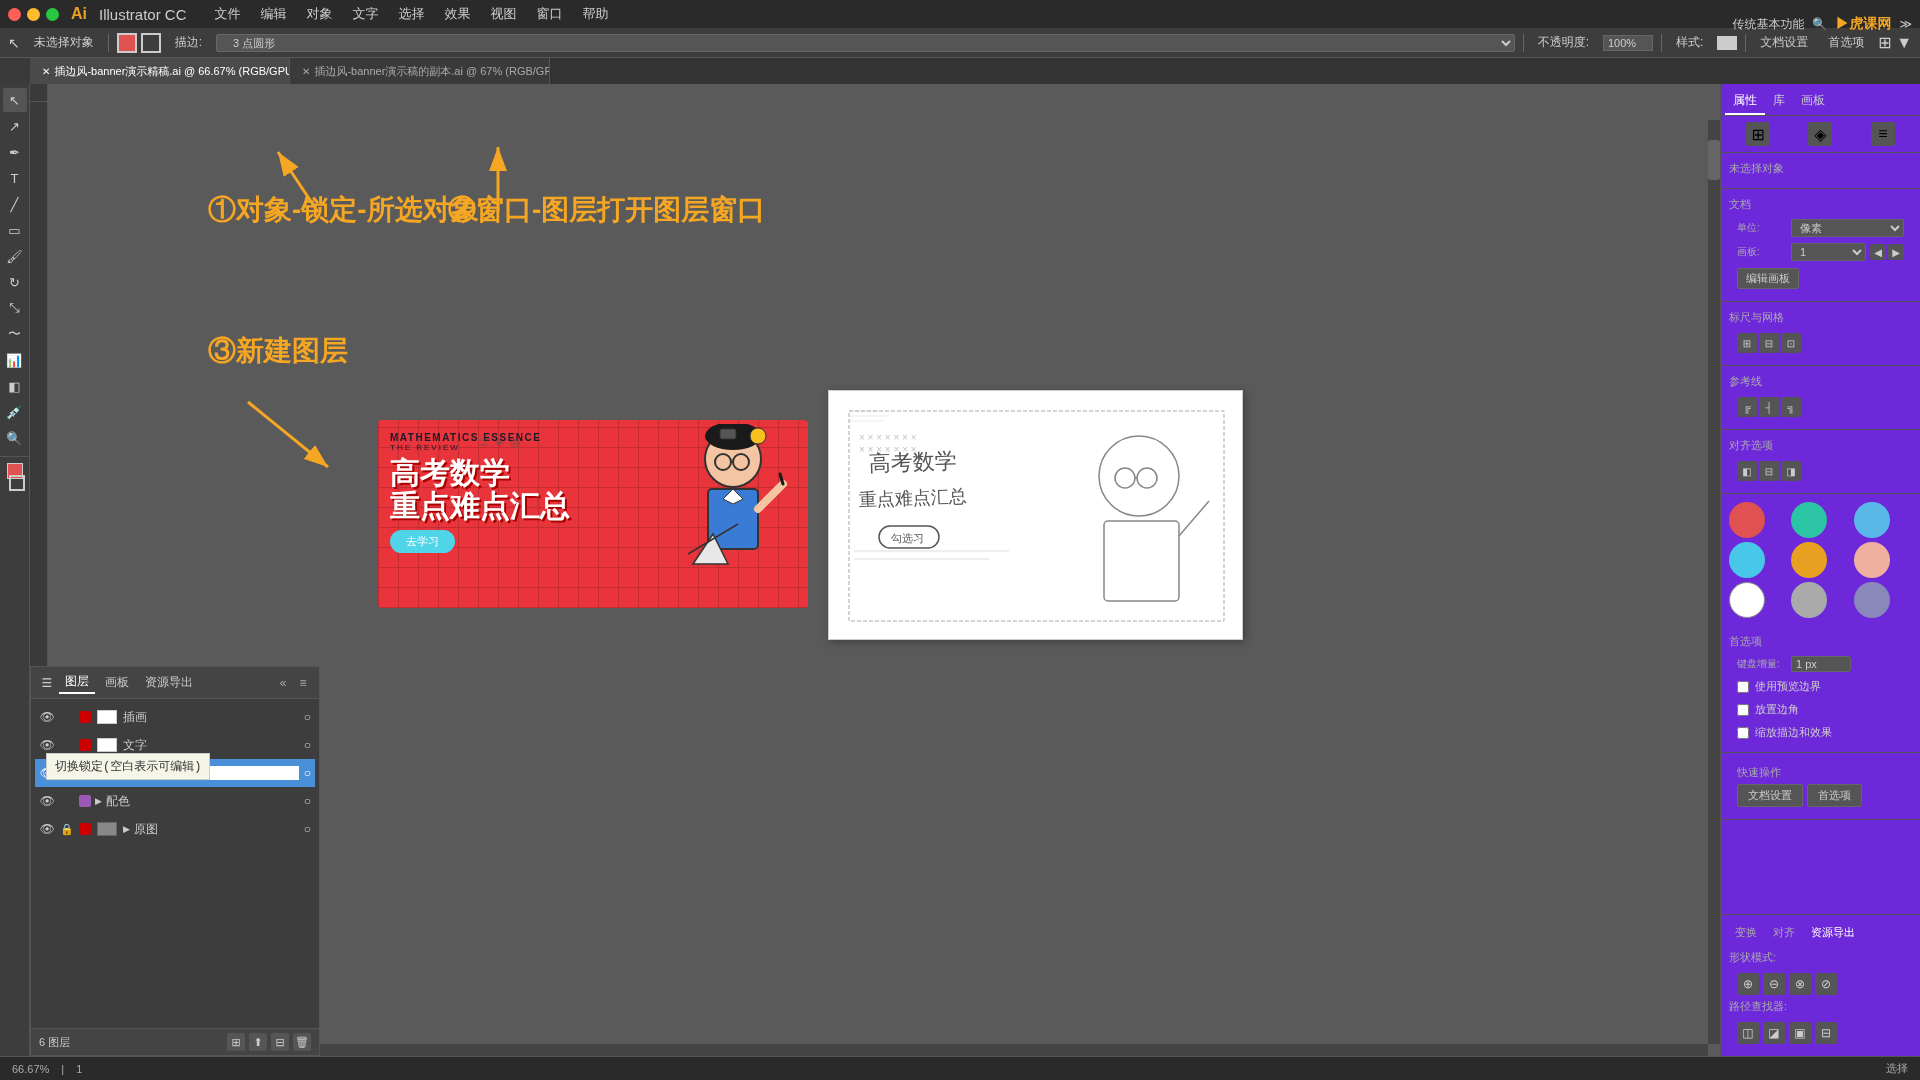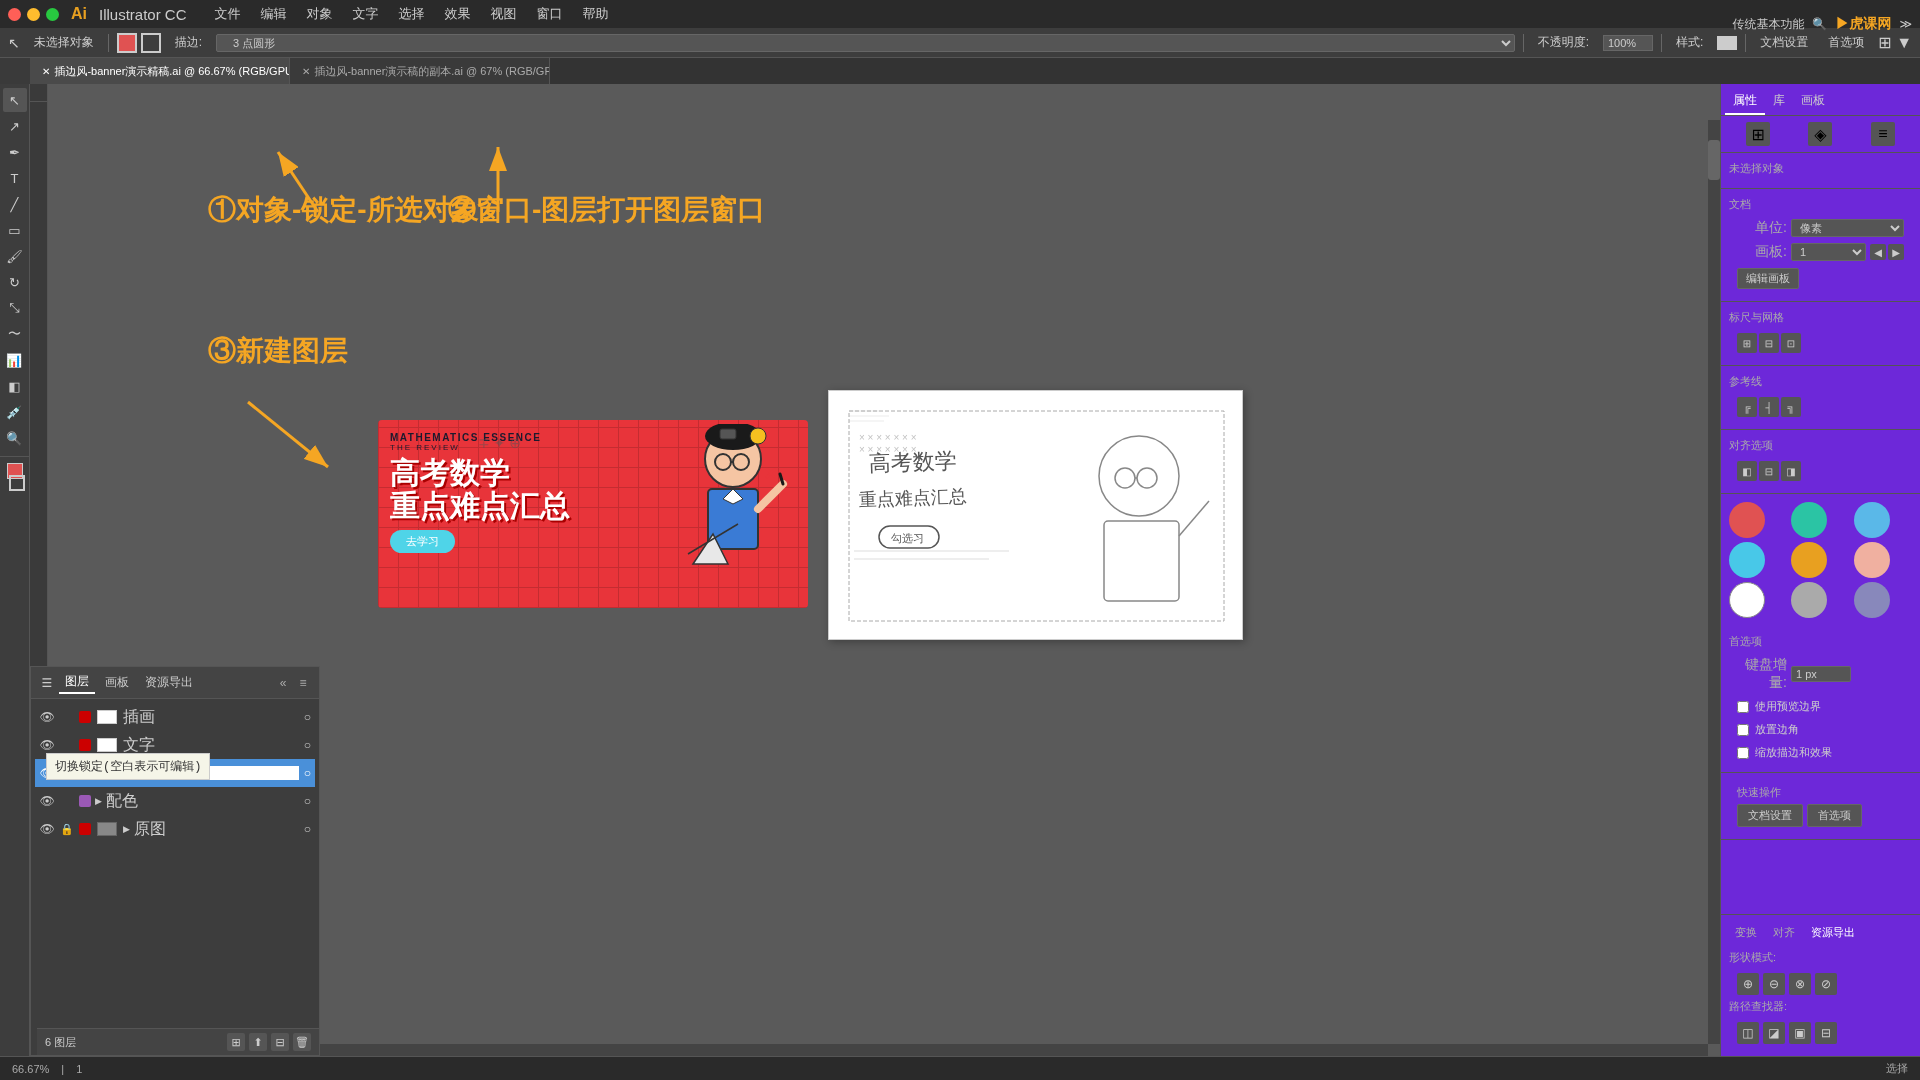--- a/index.html
+++ b/index.html
@@ -136,26 +136,26 @@
     .layers-tab.active { color: #fff; border-bottom: 2px solid #fff; }
     .layers-content { flex: 1; overflow: hidden; padding: 4px; }
     .layer-item {
       display: flex; align-items: center; height: 28px;
       padding: 0 4px; gap: 4px; cursor: pointer; font-size: 12px; color: #ccc;
     }
     .layer-item.active { background: #4a90d9; color: #fff; }
     .layer-eye { width: 16px; height: 16px; cursor: pointer; display: flex; align-items: center; justify-content: center; }
     .layer-lock { width: 16px; height: 16px; cursor: pointer; display: flex; align-items: center; justify-content: center; }
     .layer-color-dot { width: 12px; height: 12px; border-radius: 2px; }
-    .layer-name { flex: 1; font-size: 16px; }
+    .layer-name { flex: 1; font-size: 12px; }
     .layer-vis { margin-left: auto; }
     .layers-footer {
       display: flex; align-items: center; padding: 4px 8px;
       border-top: 1px solid #555; background: #444;
-      font-size: 11px; color: #ccc; gap: 8px; margin-left: 6px;
+      font-size: 11px; color: #ccc; gap: 8px;
     }
     .layers-footer-btn {
       width: 18px; height: 18px; background: #555; border-radius: 2px;
       display: flex; align-items: center; justify-content: center;
       cursor: pointer; font-size: 11px; color: #ccc;
     }
 
     
     .tooltip {
       position: absolute;
@@ -215,21 +215,21 @@
     .rpanel-bottom-tabs {
       display: flex; gap: 4px; margin-bottom: 8px;
     }
     .rpanel-bottom-tab {
       font-size: 11px; color: #aaa; cursor: pointer; padding: 2px 6px;
     }
     .rpanel-bottom-tab.active { color: #fff; }
     .rpanel-form-row {
       display: flex; align-items: center; padding: 3px 8px; gap: 4px;
     }
-    .rpanel-form-label { font-size: 14px; color: #aaa; width: 50px; flex-shrink: 0; text-align: right; }
+    .rpanel-form-label { font-size: 10px; color: #aaa; width: 50px; flex-shrink: 0; }
     .rpanel-input {
       background: #555; border: 1px solid #666; color: #ccc;
       font-size: 11px; padding: 1px 4px; width: 60px; border-radius: 2px;
     }
 
     .checkbox-row {
       display: flex; align-items: center; gap: 6px; padding: 4px 8px;
     }
     .checkbox-row input { width: 12px; height: 12px; }
     .checkbox-row label { font-size: 11px; color: #ccc; }

